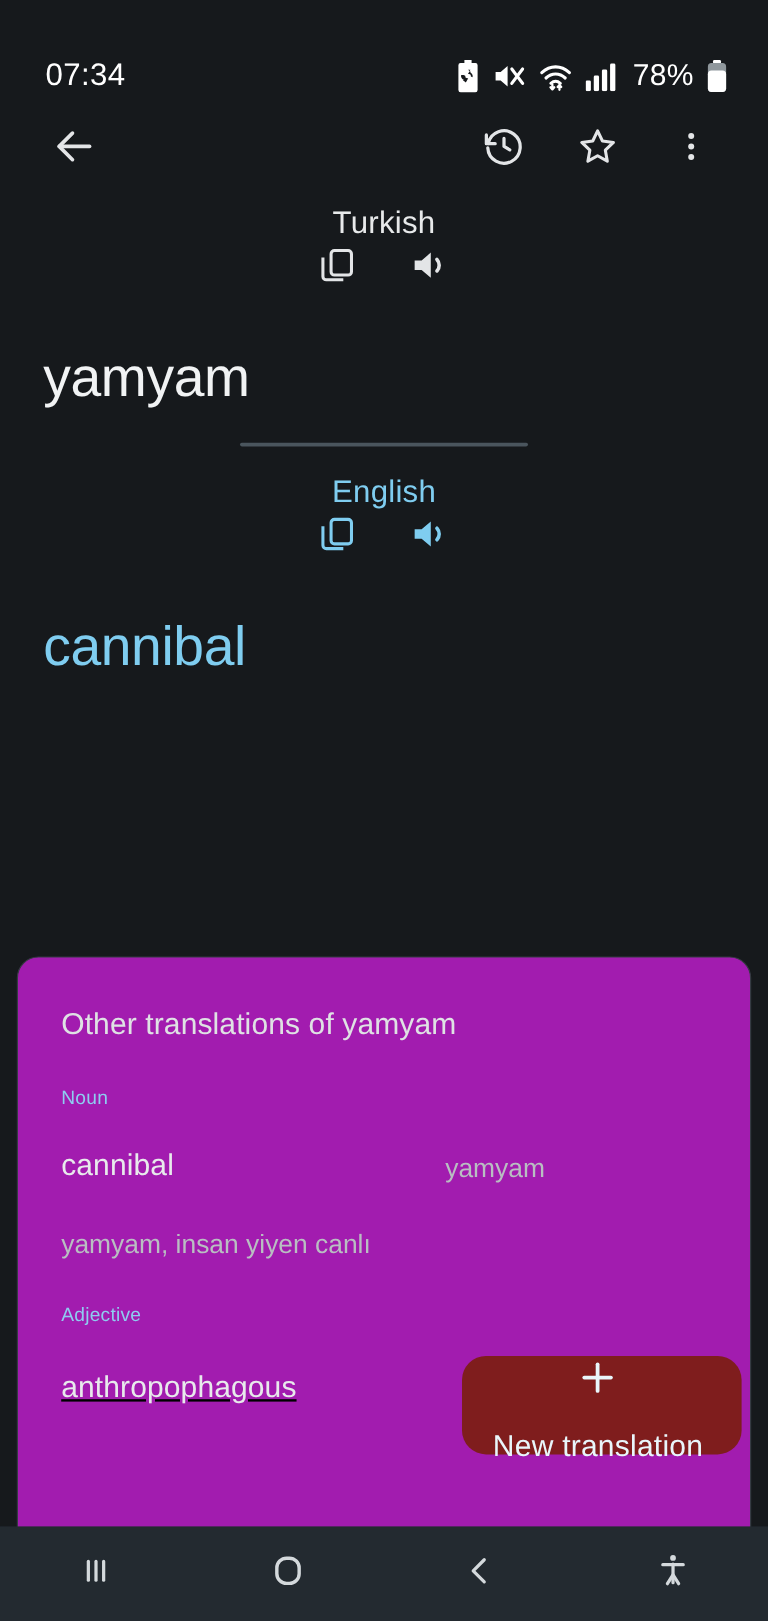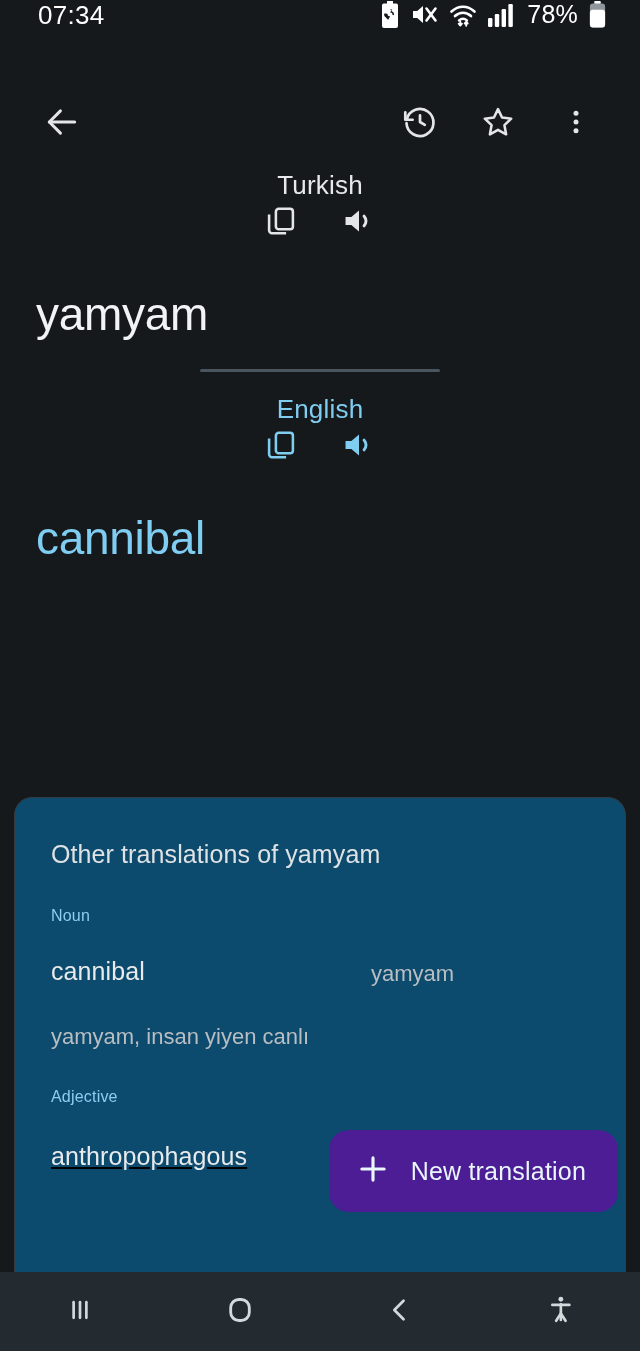--- a/index.html
+++ b/index.html
@@ -6,21 +6,21 @@
   html, body {
     width:640px; height:1351px;
     background:#16191c;
     font-family:"Liberation Sans", sans-serif;
     overflow:hidden;
   }
   .screen { position:relative; width:640px; height:1351px; background:#16191c; }
 
   
   .statusbar {
-    height:78px; display:flex; align-items:flex-start;
+    height:78px; display:flex; align-items:flex-end;
     justify-content:space-between; padding:0 34px 0 38px;
   }
   .status-time { color:#ffffff; font-size:26px; letter-spacing:.3px; }
   .status-icons { display:flex; align-items:center; gap:11px; }
   .status-icons svg { display:block; }
   .status-battery-pct { color:#ffffff; font-size:25px; margin-left:2px; letter-spacing:.2px; }
 
   
   .appbar {
     height:92px; display:flex; align-items:center;
@@ -52,35 +52,35 @@
   .source-pane { height:176px; }
   .target-pane { }
 
   .divider-wrap { height:48px; display:flex; align-items:center; justify-content:center; }
   .divider { width:240px; height:3px; background:#4a555d; border-radius:2px; }
 
   
   .card {
     position:absolute; left:14px; right:14px; top:797px; bottom:0;
     border:1px solid #353b42; border-top-left-radius:18px; border-top-right-radius:18px;
-    background:#0c4a6e; padding:42px 36px 0 36px; overflow:hidden;
+    background:#a21caf; padding:42px 36px 0 36px; overflow:hidden;
   }
   .card-title { color:#dfe2e4; font-size:25px; letter-spacing:.1px; }
   .pos-label { color:#8ecdf0; font-size:16px; margin-top:38px; letter-spacing:.2px; }
   .tr-row { display:flex; align-items:flex-start; margin-top:32px; }
   .tr-word { color:#e8eaec; font-size:25px; width:320px; flex:none; letter-spacing:.1px; }
   .tr-back { color:#b9bec2; font-size:22px; line-height:1.25; padding-top:3px; }
   .tr-row.adj { margin-top:36px;text-decoration:underline; }
 
   
   .fab {
     position:absolute; right:22px; top:1130px;
     height:82px; padding:0 32px 0 26px;
-    background:#4c1d95; border-radius:20px;
-    display:flex; align-items:center; gap:20px;
+    background:#7f1d1d; border-radius:20px;
+    display:flex; align-items:center; gap:20px;flex-direction:column;
   }
   .fab-label { color:#e9f6fb; font-size:25px; letter-spacing:.2px; }
 
   
   .navbar {
     position:absolute; left:0; right:0; bottom:0; height:79px;
     background:#232a30; display:flex; align-items:center;
   }
   .nav-btn { flex:1; display:flex; align-items:center; justify-content:center; }
 </style>

